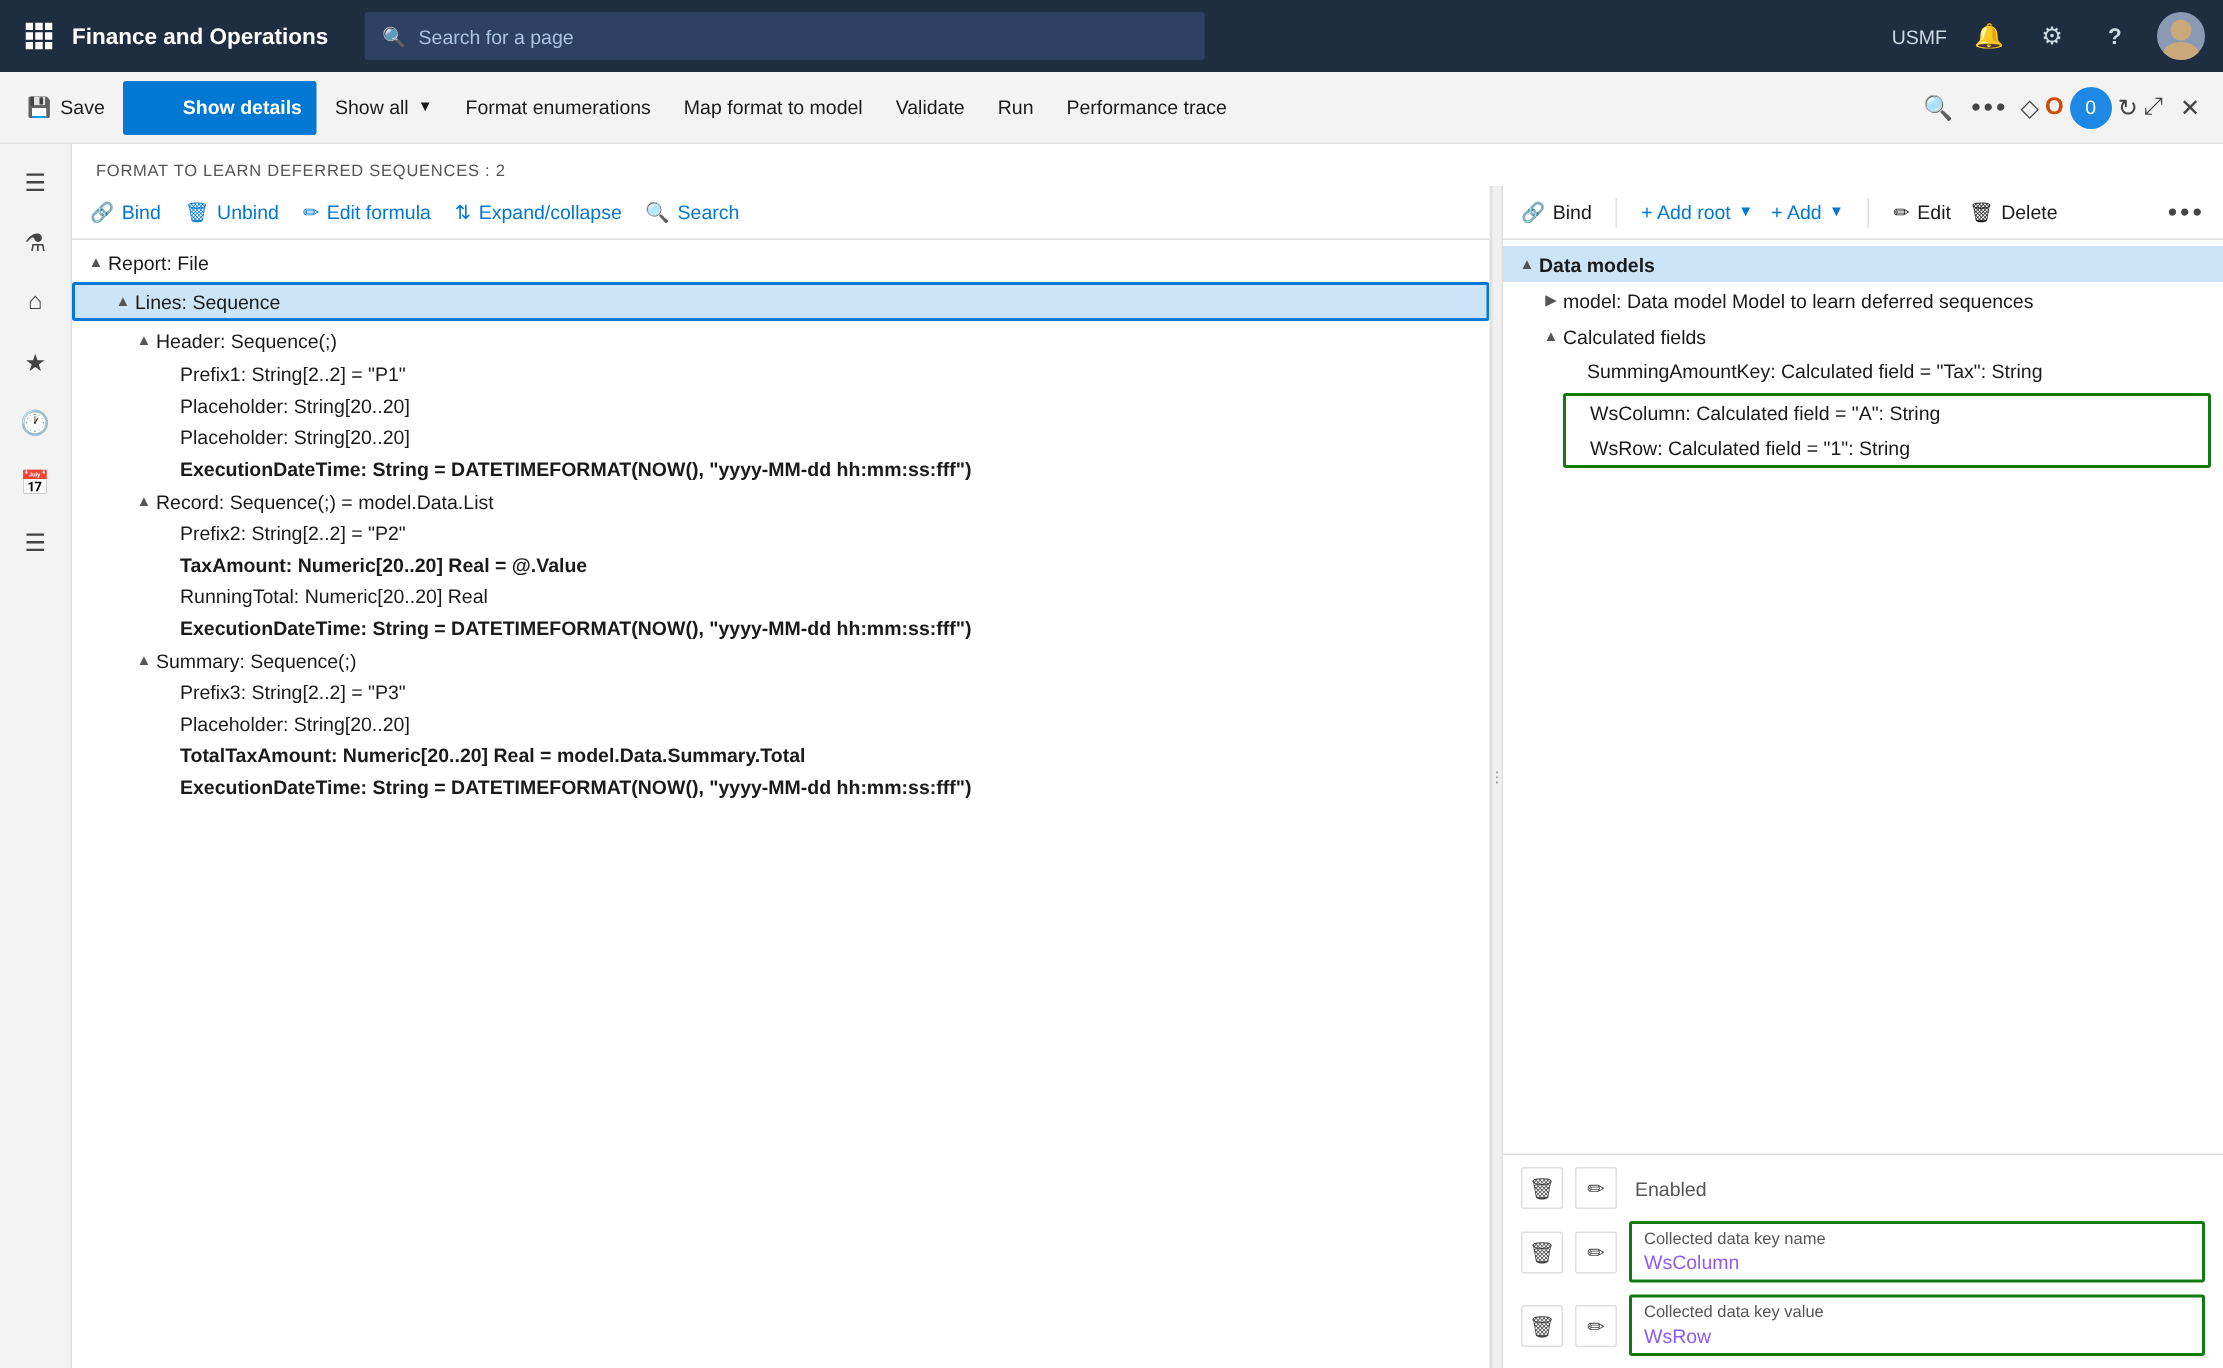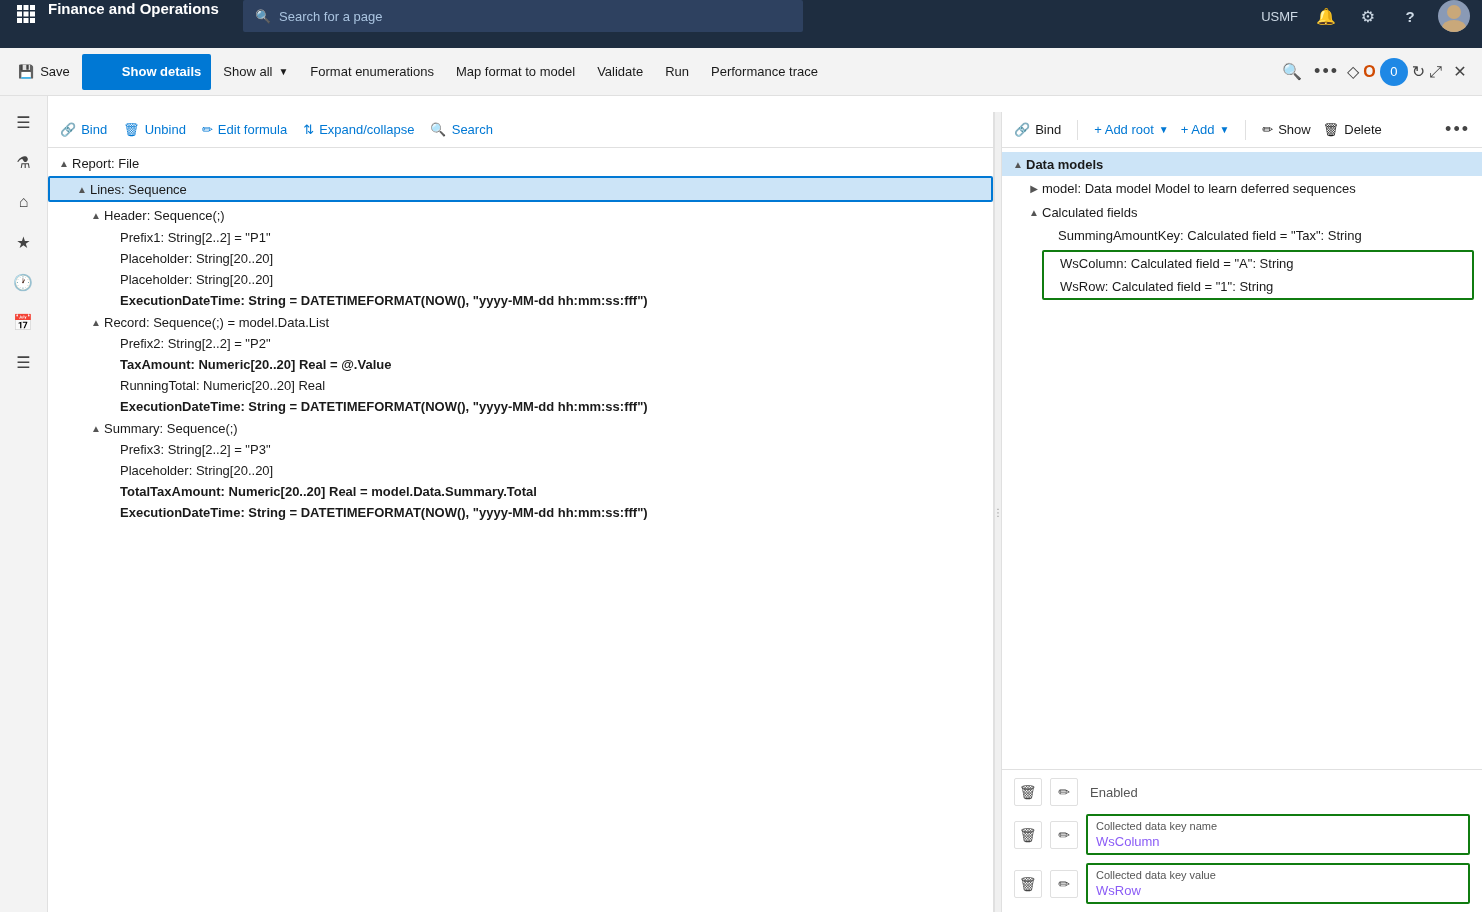--- a/index.html
+++ b/index.html
@@ -3,21 +3,21 @@
   <meta charset="utf-8">
   <style>
     * { box-sizing: border-box; margin: 0; padding: 0; }
     body { font-family: 'Segoe UI', sans-serif; font-size: 13px; background: #fff; color: #1a1a1a; height: 912px; width: 1482px; overflow: hidden; }
 
     
     .top-nav {
       background: #1e2d40;
       height: 48px;
       display: flex;
-      align-items: flex-start;
+      align-items: center;
       padding: 0 12px;
       gap: 8px;
       color: #fff;
     }
     .top-nav .nav-grid-icon { width: 28px; height: 28px; display: flex; align-items: center; justify-content: center; color: #fff; font-size: 16px; cursor: pointer; }
     .top-nav .app-title { font-size: 15px; font-weight: 600; color: #fff; margin-right: 16px; white-space: nowrap; }
     .search-bar {
       flex: 1;
       max-width: 560px;
       height: 32px;
@@ -324,20 +324,21 @@
     <div class="sidebar-icon">⌂</div>
     <div class="sidebar-icon">★</div>
     <div class="sidebar-icon">🕐</div>
     <div class="sidebar-icon active">📅</div>
     <div class="sidebar-icon">☰</div>
   </div>
 
   <div class="main-content">
 
     <div class="breadcrumb-area">
+      <div class="breadcrumb">FORMAT TO LEARN DEFERRED SEQUENCES : 2</div>
     </div>
 
     <div class="designer-area">
 
       <div class="format-panel">
 
         <div class="panel-toolbar">
           <button class="panel-tool-btn">
             <span>🔗</span>
             <span>Bind</span>
@@ -453,21 +454,21 @@
             <span>+ Add root</span>
             <span style="font-size:10px">▼</span>
           </button>
           <button class="right-tool-btn add">
             <span>+ Add</span>
             <span style="font-size:10px">▼</span>
           </button>
           <div class="separator-v"></div>
           <button class="right-tool-btn">
             <span>✏</span>
-            <span>Show</span>
+            <span>Edit</span>
           </button>
           <button class="right-tool-btn">
             <span>🗑</span>
             <span>Delete</span>
           </button>
           <div style="margin-left:auto;font-size:18px;color:#444;cursor:pointer;letter-spacing:2px">•••</div>
         </div>
 
         <div class="data-model-tree">
 

